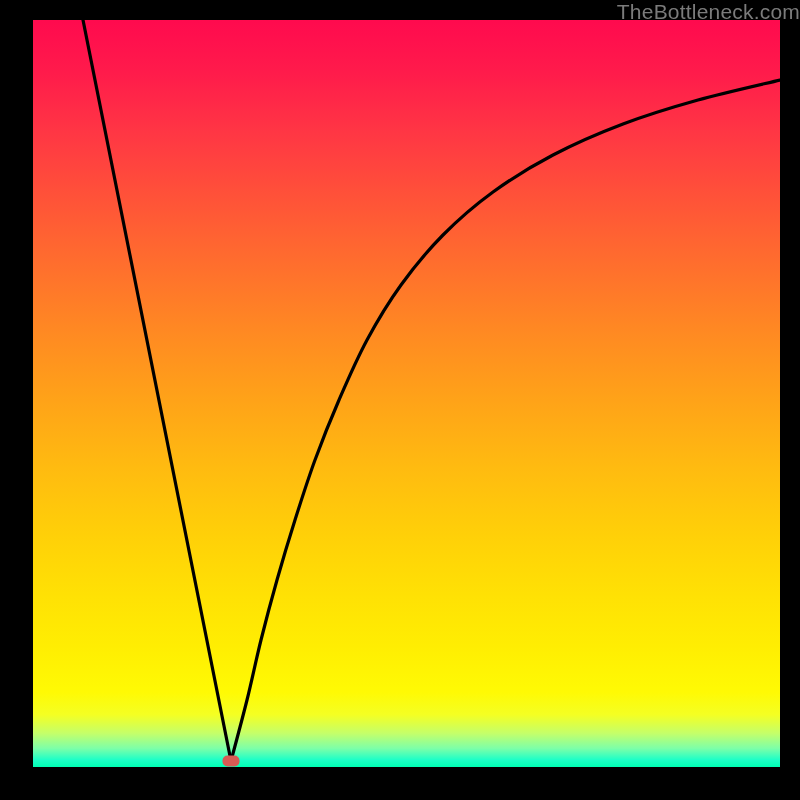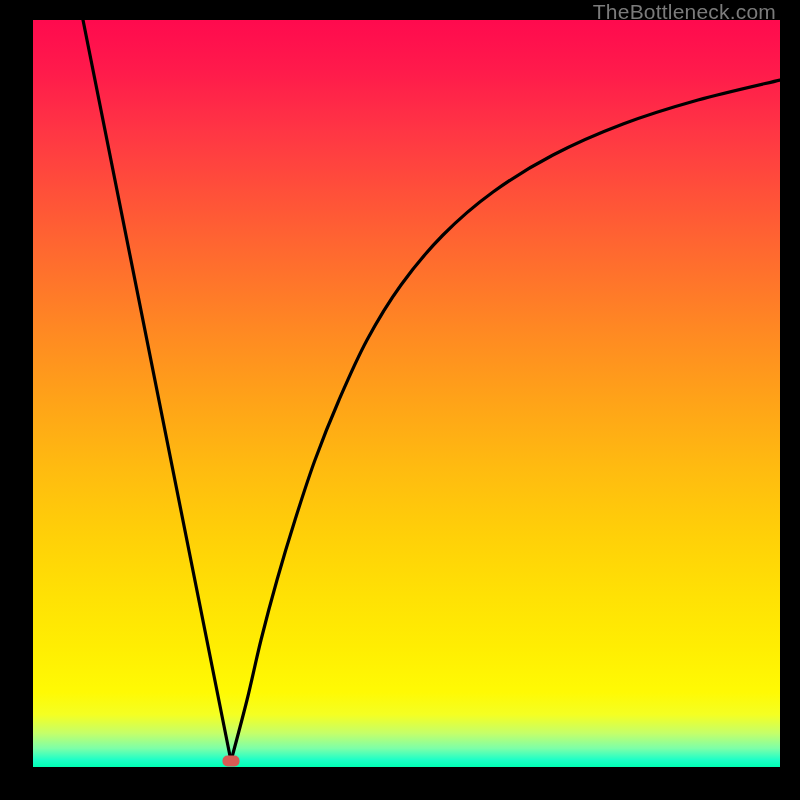--- a/index.html
+++ b/index.html
@@ -39,21 +39,21 @@
       #f4ff23 93%,
       #c4ff6a 95.5%,
       #7dffa8 97.5%,
       #1fffc7 99%,
       #00ffb4 100%
     );
   }
   .attribution {
     position: absolute;
     top: 0;
-    right: 24px;
+    right: 0;
     color: #7b7b7b;
     font-size: 21px;
     letter-spacing: 0.2px;
     line-height: 24px;
   }
   .marker {
     position: absolute;
     width: 17px;
     height: 11px;
     background: #d85a54;

